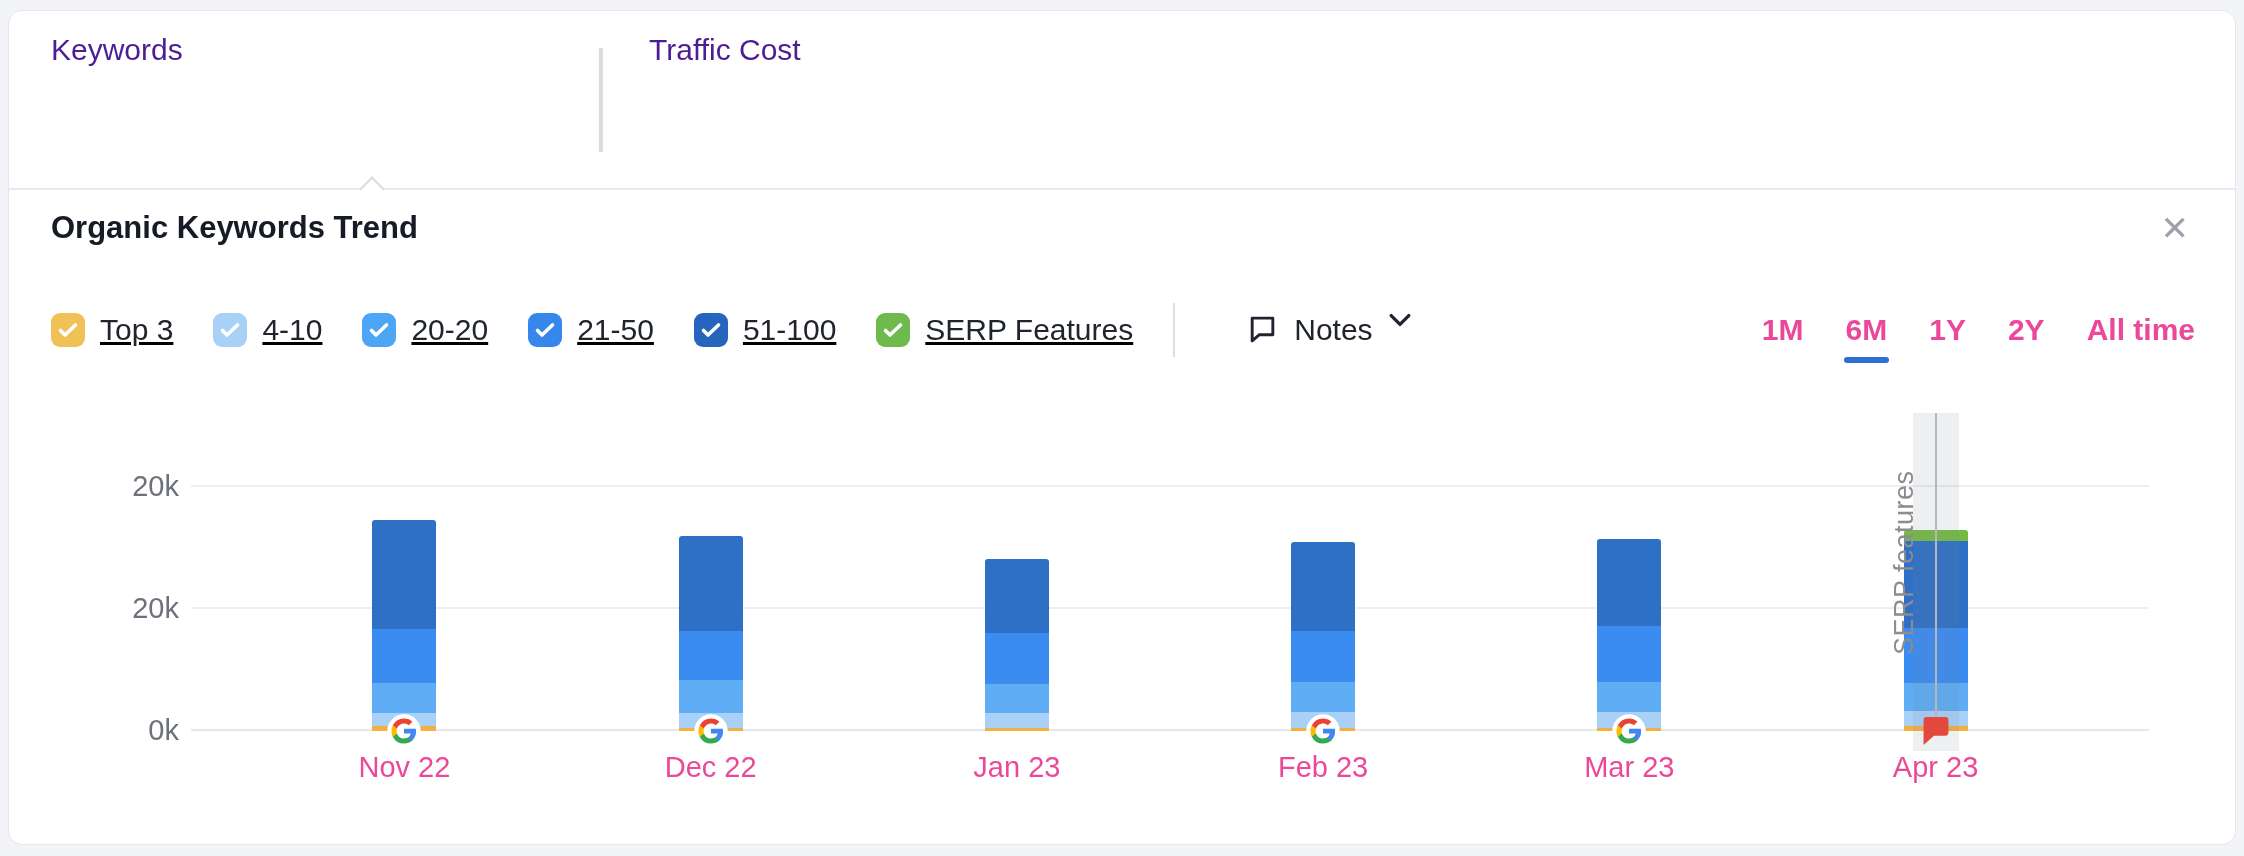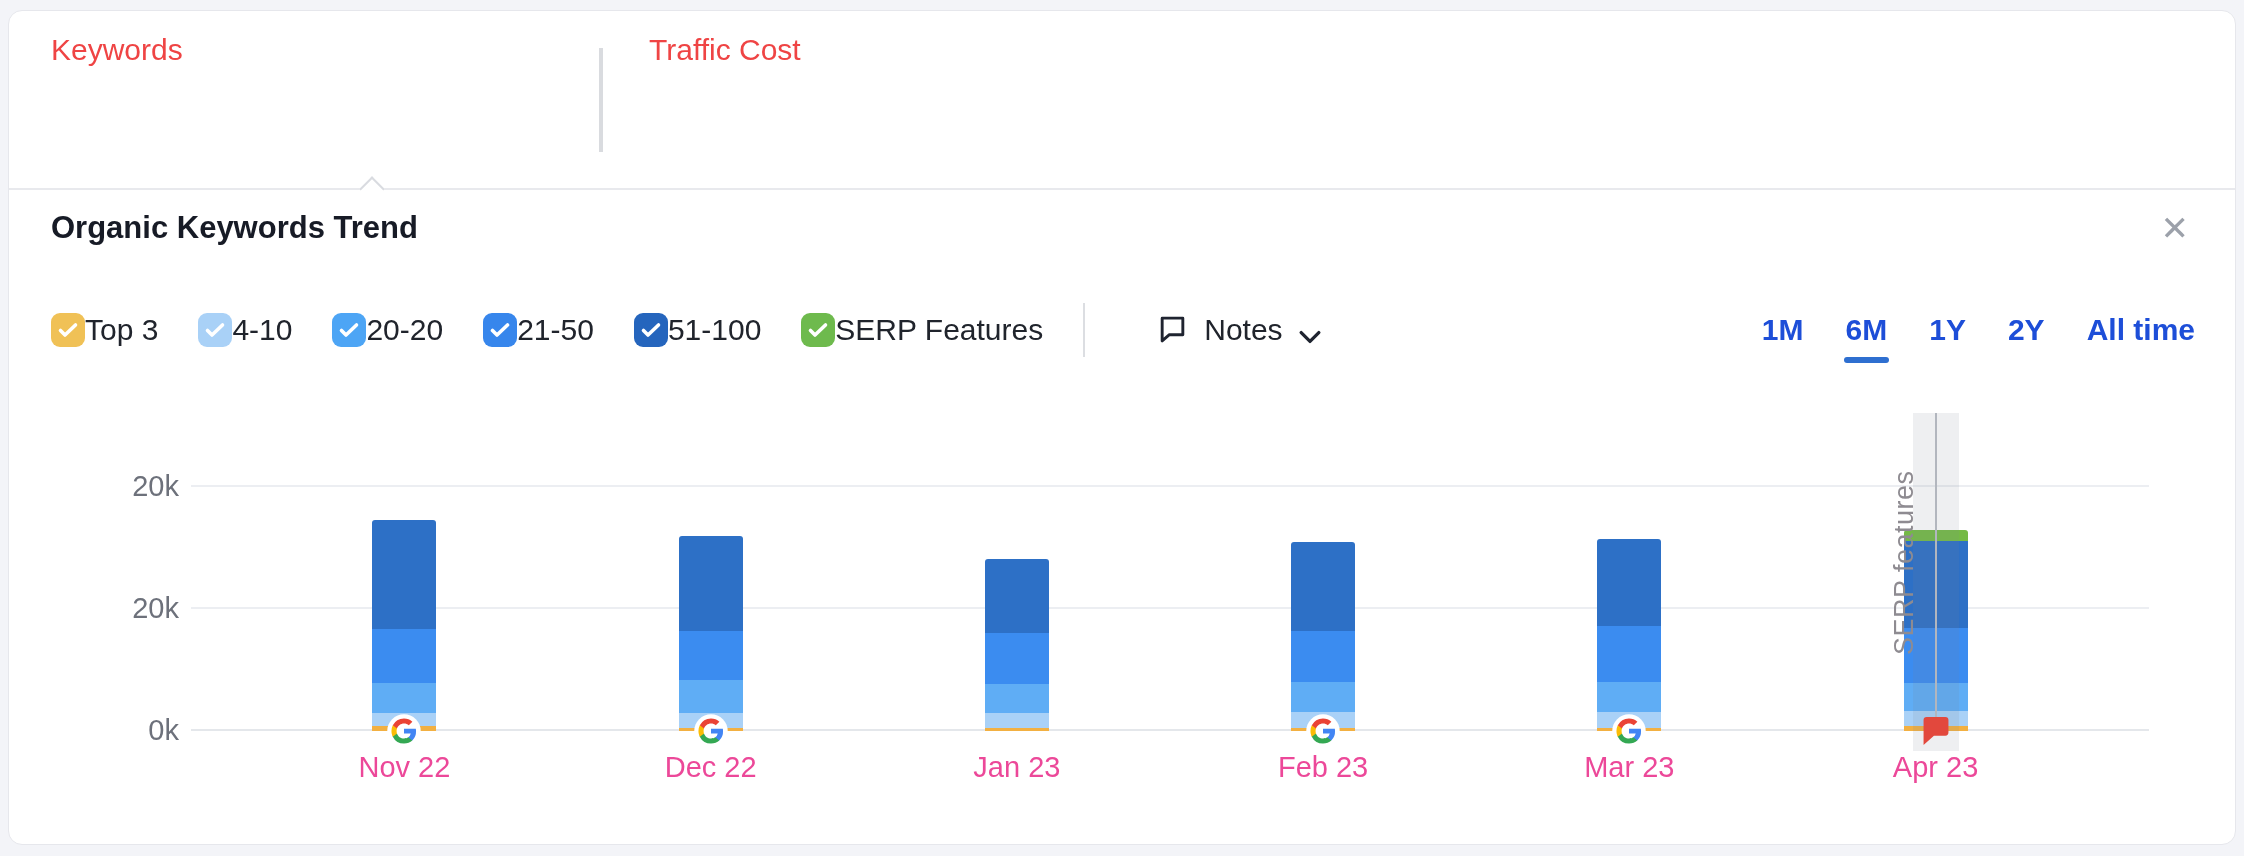--- a/index.html
+++ b/index.html
@@ -15,21 +15,21 @@
     background:#ffffff;border:1px solid #e6e7ec;border-radius:14px;
     position:relative;
   }
 
   
   .metrics-row{display:flex;height:177px;box-sizing:border-box;padding-left:42px;}
   .metric{padding-top:22px;box-sizing:border-box;cursor:pointer;}
   .metric.m1{width:548px;}
   .metric.m2{width:668px;padding-left:52px;}
   .metric.m3{flex:1;padding-left:46px;}
-  .m-label{font-size:30px;color:#ef4444;margin-bottom:10px;}
+  .m-label{font-size:30px;color:#4c1d95;margin-bottom:10px;}
   .m-row{display:flex;align-items:flex-end;height:70px;}
   .m-value{font-size:54px;font-weight:700;color:#1c202b;letter-spacing:-1px;margin-bottom:0px;line-height:1;}
   .m-pct{font-size:29px;color:#1d7c5c;margin-left:16px;margin-bottom:3px;line-height:1;}
   .kw-spark{display:flex;align-items:flex-end;gap:4px;height:42px;margin-left:22px;margin-bottom:-8px;}
   .kw-spark .sbar{width:23px;border-radius:2px 2px 0 0;}
   .tr-spark{margin-left:14px;margin-bottom:-12px;}
   .vdiv{width:2px;height:104px;background:#d9dbdf;margin-top:37px;flex:none;}
 
   .hdiv{position:relative;height:0;border-top:2px solid #e8e9ed;}
   .caret{
@@ -37,30 +37,30 @@
     border-left:2px solid #d9dbe0;border-top:2px solid #d9dbe0;transform:rotate(45deg);
   }
 
   
   .panel{padding:0 40px 0 42px;}
   .panel-header{display:flex;align-items:center;justify-content:space-between;padding-top:20px;}
   .panel-header h2{margin:0;font-size:31px;font-weight:700;color:#171b26;}
   .close-btn{background:none;border:none;cursor:pointer;font-size:34px;color:#9ca1aa;line-height:1;padding:0 6px;}
 
   .filter-row{display:flex;align-items:center;margin-top:57px;}
-  .chip{display:flex;align-items:flex-start;margin-right:40px;cursor:pointer;}
+  .chip{display:flex;align-items:flex-start;gap:15px;margin-right:40px;cursor:pointer;text-decoration:underline;}
   .cbox{width:34px;height:34px;border-radius:9px;display:flex;align-items:center;justify-content:center;flex:none;}
   .chip-label{font-size:30px;color:#20242c;}
   .fdiv{width:2px;height:54px;background:#dcdee2;margin:0 36px 0 0;}
-  .notes-btn{display:flex;align-items:flex-end;gap:16px;background:none;border:none;cursor:pointer;padding:0;margin-left:36px;}
+  .notes-btn{display:flex;align-items:flex-start;gap:16px;background:none;border:none;cursor:pointer;padding:0;margin-left:36px;}
   .notes-label{font-size:30px;color:#20242c;}
   .spacer{flex:1;}
   .time-ranges{display:flex;align-items:center;gap:42px;}
   .trange{position:relative;background:none;border:none;cursor:pointer;padding:0;font-family:inherit;
-          font-size:30px;font-weight:600;color:#1d4ed8;white-space:nowrap;}
+          font-size:30px;font-weight:600;color:#ec4899;white-space:nowrap;}
   .trange.active::after{content:"";position:absolute;left:-2px;right:-2px;bottom:-16px;height:6px;border-radius:3px;background:#2e6fd0;}
 
   
   .chart{position:relative;height:430px;margin-top:34px;}
   .plot{position:absolute;left:140px;right:46px;top:0;height:340px;}
   .gridline{position:absolute;left:0;right:0;height:2px;background:#eceef2;}
   .gridline[data-name="gridline-0k"]{background:#e4e7eb;}
   .ylabel{position:absolute;left:0;width:128px;text-align:right;font-size:29px;color:#6d717b;}
   .xlabel{position:absolute;top:360px;width:220px;margin-left:-110px;text-align:center;font-size:29px;color:#ec4899;}
   .bar{position:absolute;bottom:0;width:64px;display:flex;flex-direction:column-reverse;border-radius:3px 3px 0 0;overflow:hidden;cursor:pointer;}

